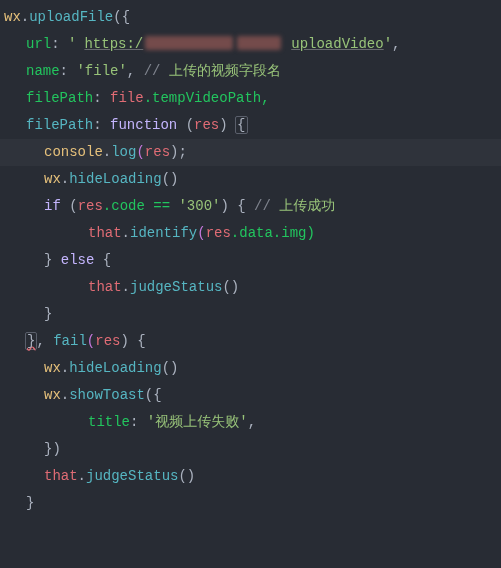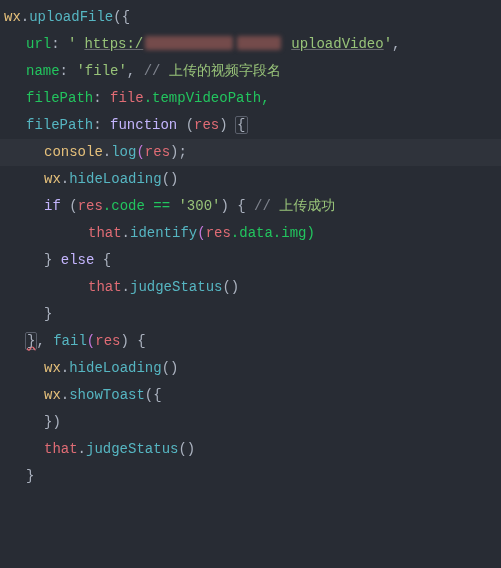--- a/index.html
+++ b/index.html
@@ -95,20 +95,21 @@
   <div class="line i3"><span class="t-obj">that</span><span class="t-punc">.</span><span class="t-fn">judgeStatus</span><span class="t-punc">()</span></div>
 
   <div class="line i2"><span class="t-punc">}</span></div>
 
   <div class="line i1"><span class="t-punc squig box">}</span><span class="t-punc">, </span><span class="t-fn">fail</span><span class="t-paren">(</span><span class="t-obj">res</span><span class="t-punc">) {</span></div>
 
   <div class="line i2"><span class="t-id">wx</span><span class="t-punc">.</span><span class="t-fn">hideLoading</span><span class="t-punc">()</span></div>
 
   <div class="line i2"><span class="t-id">wx</span><span class="t-punc">.</span><span class="t-fn">showToast</span><span class="t-punc">({</span></div>
 
+  <div class="line i3"><span class="t-prop">title</span><span class="t-punc">: </span><span class="t-str">'视频上传失败'</span><span class="t-punc">,</span></div>
 
   <div class="line i2"><span class="t-punc">})</span></div>
 
 
   <div class="line i2"><span class="t-obj">that</span><span class="t-punc">.</span><span class="t-fn">judgeStatus</span><span class="t-punc">()</span></div>
 
   <div class="line i1"><span class="t-punc">}</span></div>
 
 </div>
 

